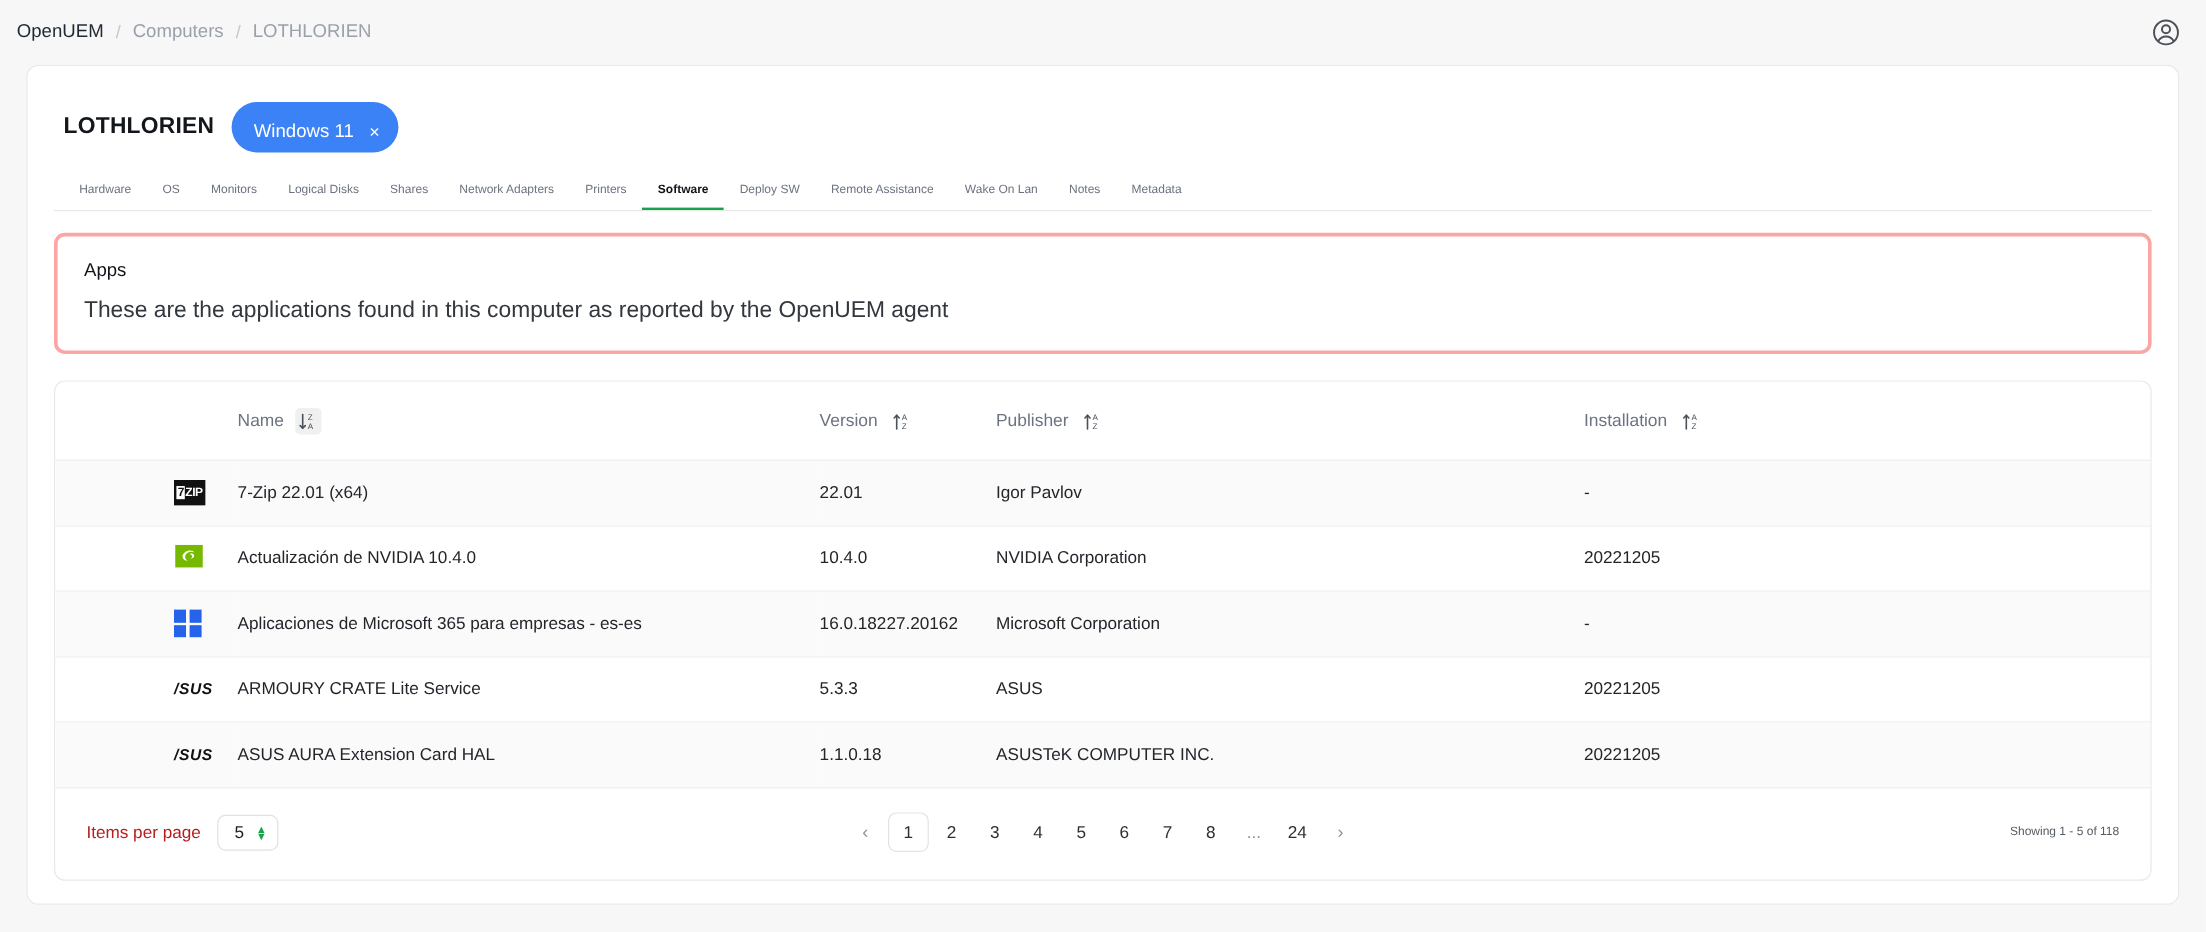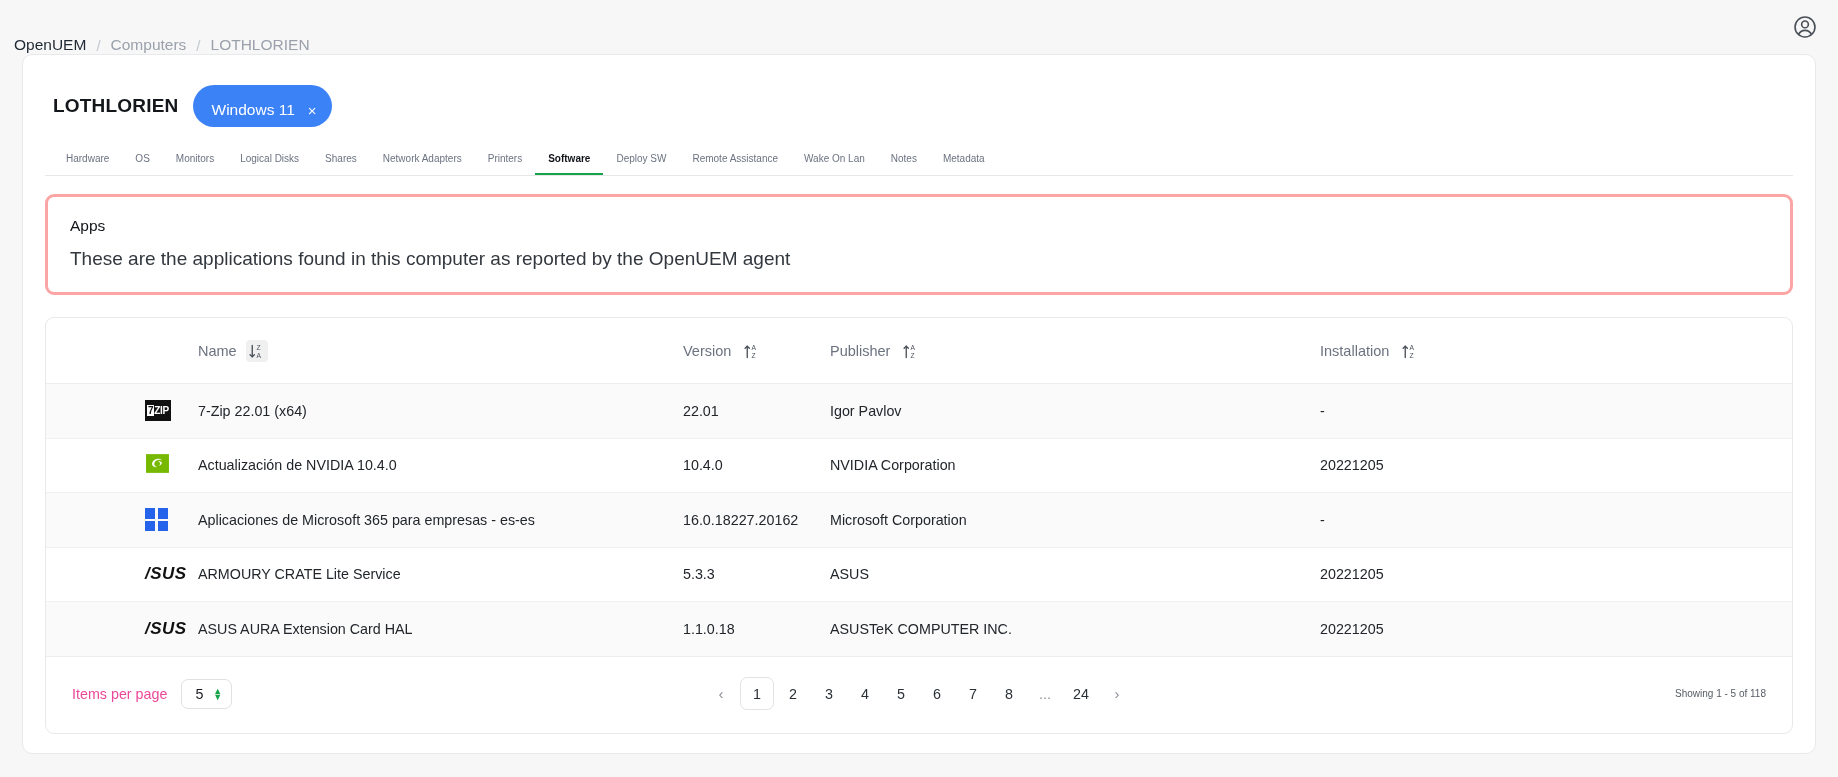--- a/index.html
+++ b/index.html
@@ -9,21 +9,21 @@
     background: #f7f7f8;
     font-family: "Liberation Sans", sans-serif;
     -webkit-font-smoothing: antialiased;
   }
 
   
   .topbar {
     height: 54px;
     background: #f7f7f8;
     display: flex;
-    align-items: flex-end;
+    align-items: center;
     padding: 0 22px 0 14px;
     position: relative;
   }
   .breadcrumb { display: flex; align-items: center; font-size: 15.5px; }
   .bc-link { color: #1f2933; }
   .bc-link.muted { color: #9aa1ab; }
   .bc-sep { color: #c3c8cf; margin: 0 10px; font-size: 15px; }
   .account-icon {
     position: absolute; right: 20px; top: 50%; transform: translateY(-50%);
     width: 26px; height: 26px; color: #4a5159;
@@ -132,33 +132,33 @@
     font-size: 10px; font-weight: bold; letter-spacing: -.3px;
     border: 1.5px solid #111; font-family: "Liberation Sans", sans-serif;
   }
   .ico-7zip i { font-style: normal; background:#fff; color:#111; padding:0 1px; }
   
   .ico-ms { width: 23px; height: 23px; display: grid;
     grid-template-columns: 1fr 1fr; grid-template-rows: 1fr 1fr; gap: 2.5px; }
   .ico-ms span { background: #2563eb; display: block; }
   
   .ico-asus {
-    font-size: 17px; font-weight: bold; color: #111; letter-spacing: .5px;
+    font-size: 13px; font-weight: bold; color: #111; letter-spacing: .5px;
     font-style: italic; font-family: "Liberation Sans", sans-serif;
     transform: scaleX(.92);
     text-align: center;
   }
 
   
   .pager {
     display: flex; align-items: center; padding: 22px 26px 24px 26px;
     position: relative;
   }
   .ipp { display: flex; align-items: center; gap: 14px; }
-  .ipp-label { font-size: 14.3px; color: #ec4899; }
+  .ipp-label { font-size: 14.3px; color: #b91c1c; }
   .ipp-select {
     display: inline-flex; align-items: center; gap: 10px;
     border: 1px solid #dfe1e4; border-radius: 7px;
     padding: 6px 9px 6px 13px; background: #fff; cursor: pointer;
   }
   .ipp-val { font-size: 14.3px; color: #1a1d21; }
   .spinner { display: flex; flex-direction: column; line-height: 6px; color: #16a34a; }
   .spinner span { font-size: 9px; }
 
   .pages {

